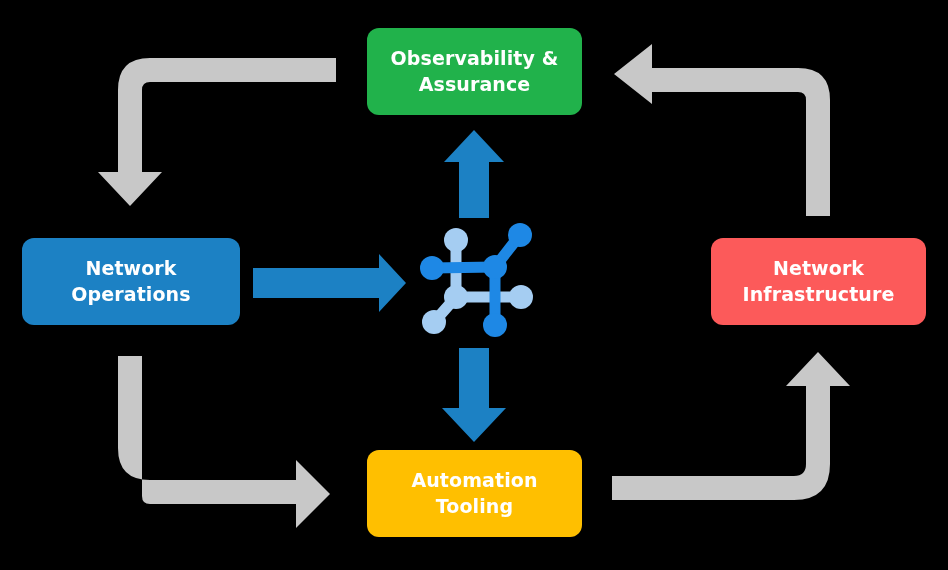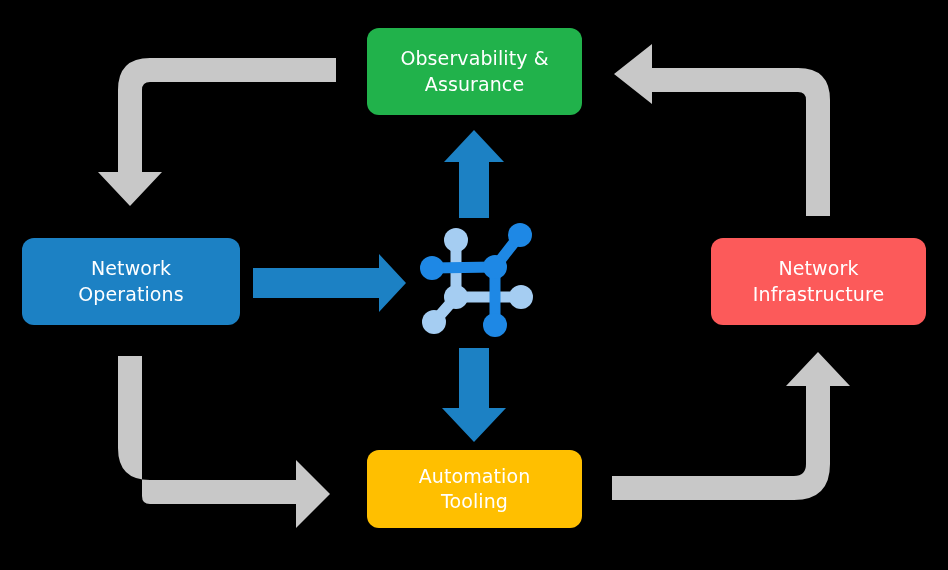--- a/index.html
+++ b/index.html
@@ -28,21 +28,21 @@
   .node-box {
     position: absolute;
     display: flex;
     align-items: center;
     justify-content: center;
     text-align: center;
     border-radius: 12px;
     color: #ffffff;
     font-size: 19px;
     line-height: 1.32;
-    font-weight: 400;
+    font-weight: 700;
     letter-spacing: 0.1px;
     box-sizing: border-box;
     padding: 6px 10px;
     user-select: none;
   }
   .node-label {
     display: block;
     white-space: pre-line;
   }
   #box-observability {
@@ -60,21 +60,21 @@
   #box-infrastructure {
     left: 711px;
     top: 238px;
     width: 215px;
     height: 87px;
   }
   #box-automation {
     left: 367px;
     top: 450px;
     width: 215px;
-    height: 78px;
+    height: 87px;
   }
   svg { display: block; }
 </style>
 </head>
 <body>
 
 <div id="canvas">
 
   <svg class="layer" width="948" height="570" viewBox="0 0 948 570" xmlns="http://www.w3.org/2000/svg">
 

